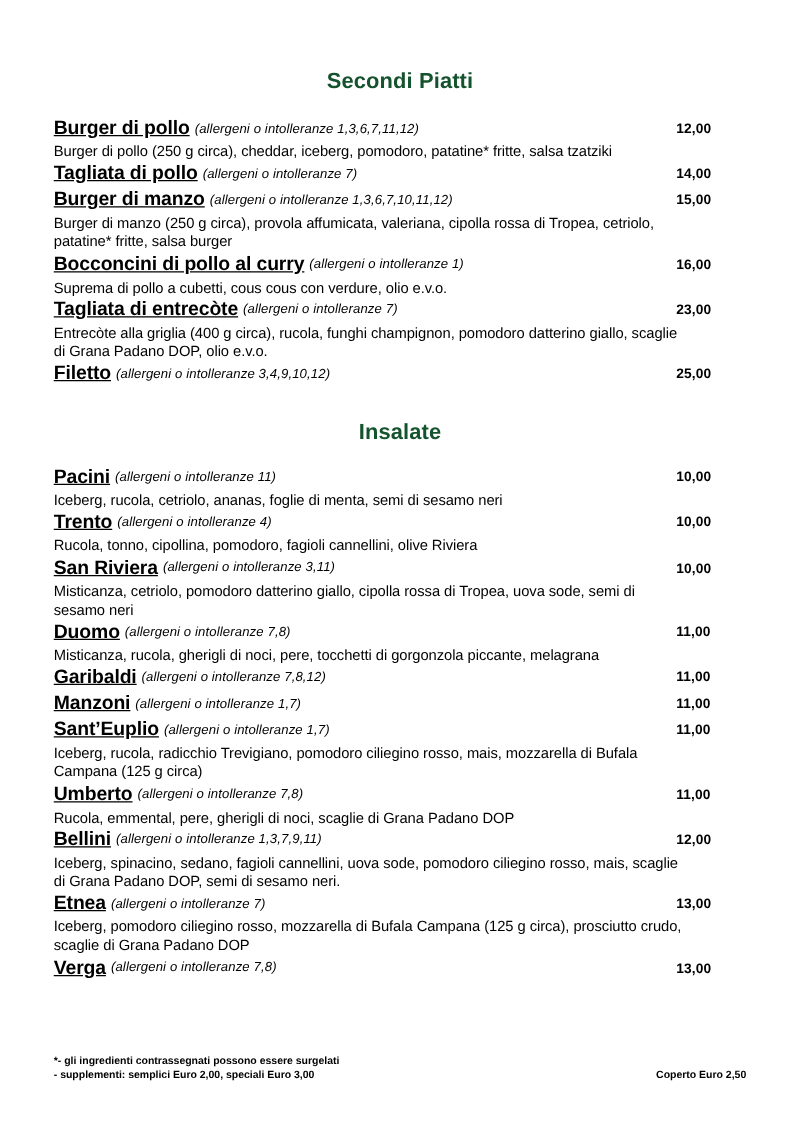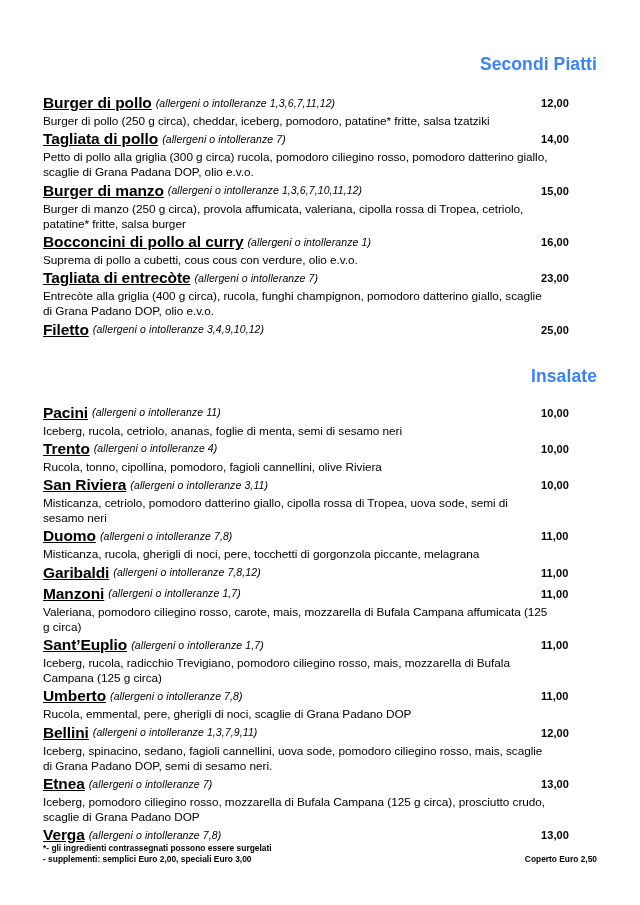--- a/index.html
+++ b/index.html
@@ -17,25 +17,25 @@
     overflow: hidden;
     box-sizing: border-box;
   }
   .content {
     position: absolute;
     left: 43px;
     top: 0;
     width: 554px;
   }
   .section-title {
-    text-align: right;
+    text-align: center;
     font-weight: bold;
     font-size: 17.5px;
     letter-spacing: 0.1px;
-    color: #3b82f6;
+    color: #14532d;
   }
   #secondi-title-wrap { padding-top: 54px; }
   #insalate-title-wrap { padding-top: 25px; }
   .section-body { padding-top: 18px; }
   #insalate-body { padding-top: 16px; }
 
   .menu-item {
     position: relative;
     margin: 0;
   }
@@ -103,21 +103,20 @@
 
     <div id="secondi-title-wrap">
       <div class="section-title">Secondi Piatti</div>
       <div class="section-body" id="secondi-body">
           <div class="menu-item">
             <div class="item-head"><span class="item-name">Burger di pollo</span><span class="item-allergens">(allergeni o intolleranze 1,3,6,7,11,12)</span><span class="item-price">12,00</span></div>
             <div class="item-desc">Burger di pollo (250 g circa), cheddar, iceberg, pomodoro, patatine* fritte, salsa tzatziki</div>
           </div>
           <div class="menu-item">
             <div class="item-head"><span class="item-name">Tagliata di pollo</span><span class="item-allergens">(allergeni o intolleranze 7)</span><span class="item-price">14,00</span></div>
-            <div class="item-desc">Petto di pollo alla griglia (300 g circa) rucola, pomodoro ciliegino rosso, pomodoro datterino giallo, scaglie di Grana Padana DOP, olio e.v.o.</div>
           </div>
           <div class="menu-item">
             <div class="item-head"><span class="item-name">Burger di manzo</span><span class="item-allergens">(allergeni o intolleranze 1,3,6,7,10,11,12)</span><span class="item-price">15,00</span></div>
             <div class="item-desc">Burger di manzo (250 g circa), provola affumicata, valeriana, cipolla rossa di Tropea, cetriolo, patatine* fritte, salsa burger</div>
           </div>
           <div class="menu-item">
             <div class="item-head"><span class="item-name">Bocconcini di pollo al curry</span><span class="item-allergens">(allergeni o intolleranze 1)</span><span class="item-price">16,00</span></div>
             <div class="item-desc">Suprema di pollo a cubetti, cous cous con verdure, olio e.v.o.</div>
           </div>
           <div class="menu-item">
@@ -147,21 +146,20 @@
           </div>
           <div class="menu-item">
             <div class="item-head"><span class="item-name">Duomo</span><span class="item-allergens">(allergeni o intolleranze 7,8)</span><span class="item-price">11,00</span></div>
             <div class="item-desc">Misticanza, rucola, gherigli di noci, pere, tocchetti di gorgonzola piccante, melagrana</div>
           </div>
           <div class="menu-item">
             <div class="item-head"><span class="item-name">Garibaldi</span><span class="item-allergens">(allergeni o intolleranze 7,8,12)</span><span class="item-price">11,00</span></div>
           </div>
           <div class="menu-item">
             <div class="item-head"><span class="item-name">Manzoni</span><span class="item-allergens">(allergeni o intolleranze 1,7)</span><span class="item-price">11,00</span></div>
-            <div class="item-desc">Valeriana, pomodoro ciliegino rosso, carote, mais, mozzarella di Bufala Campana affumicata (125 g circa)</div>
           </div>
           <div class="menu-item">
             <div class="item-head"><span class="item-name">Sant’Euplio</span><span class="item-allergens">(allergeni o intolleranze 1,7)</span><span class="item-price">11,00</span></div>
             <div class="item-desc">Iceberg, rucola, radicchio Trevigiano, pomodoro ciliegino rosso, mais, mozzarella di Bufala Campana (125 g circa)</div>
           </div>
           <div class="menu-item">
             <div class="item-head"><span class="item-name">Umberto</span><span class="item-allergens">(allergeni o intolleranze 7,8)</span><span class="item-price">11,00</span></div>
             <div class="item-desc">Rucola, emmental, pere, gherigli di noci, scaglie di Grana Padano DOP</div>
           </div>
           <div class="menu-item">

